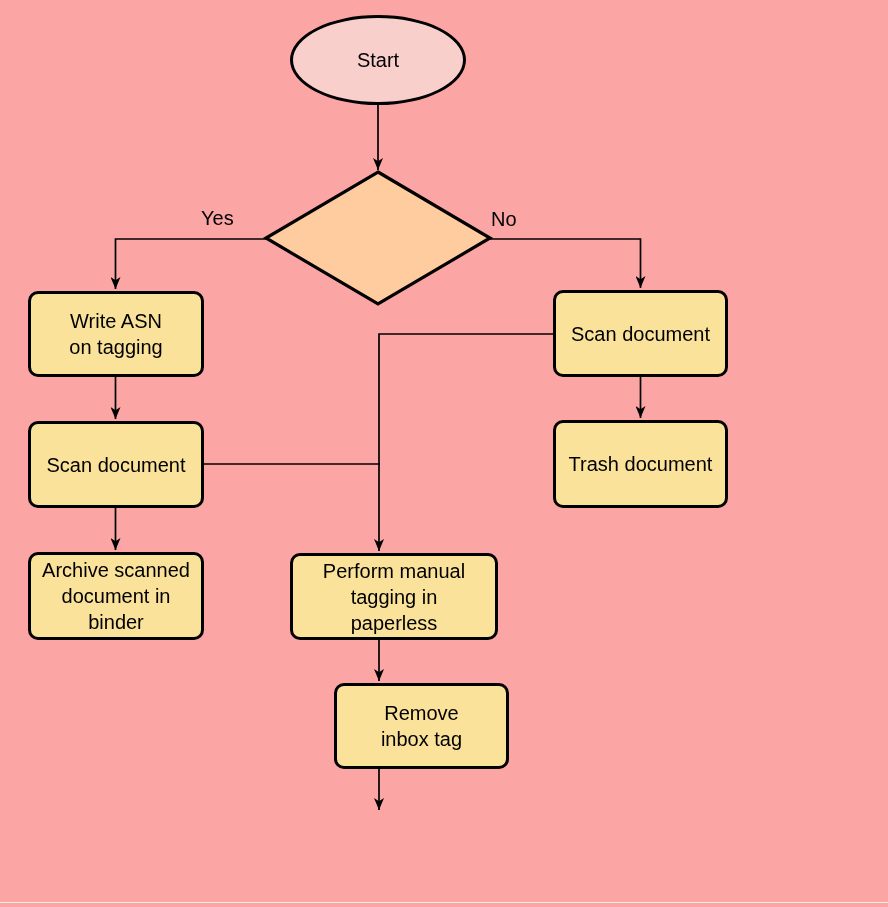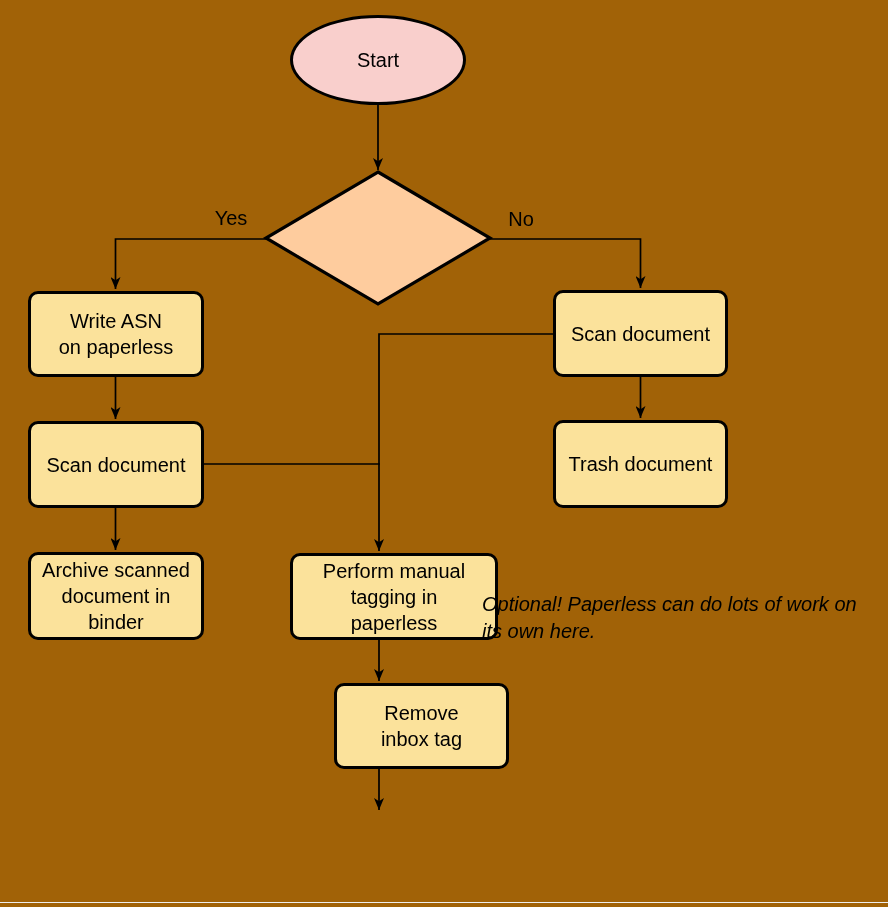--- a/index.html
+++ b/index.html
@@ -11,21 +11,21 @@
   * { box-sizing: border-box; }
   html, body {
     margin: 0;
     padding: 0;
     background: #ffffff;
   }
   .canvas {
     position: relative;
     width: 888px;
     height: 907px;
-    background: #a16207;
+    background: #fca5a5;
     font-family: "Liberation Sans", sans-serif;
     color: #000000;
     overflow: hidden;
   }
   svg.edge-layer {
     position: absolute;
     left: 0;
     top: 0;
     width: 888px;
     height: 907px;
@@ -68,21 +68,21 @@
     top: 212px;
     width: 200px;
     text-align: center;
     font-size: 20px;
     line-height: 26px;
     white-space: pre-line;
   }
   .edge-label {
     position: absolute;
     width: 60px;
-    text-align: center;
+    text-align: left;
     font-size: 20px;
     line-height: 24px;
   }
   .l-yes { left: 201px; top: 206px; }
   .l-no  { left: 491px; top: 207px; }
   .annotation {
     position: absolute;
     left: 482px;
     top: 591px;
     width: 404px;
@@ -128,21 +128,21 @@
   <div class="node terminal n-start">
     <span class="label">Start</span>
   </div>
 
 
   <div class="edge-label l-yes">Yes</div>
   <div class="edge-label l-no">No</div>
 
   <div class="node n-write">
     <span class="label">Write ASN
-on paperless</span>
+on tagging</span>
   </div>
 
   <div class="node n-scan-l">
     <span class="label">Scan document</span>
   </div>
 
   <div class="node n-archive">
     <span class="label">Archive scanned
 document in
 binder</span>
@@ -155,22 +155,20 @@
   <div class="node n-trash">
     <span class="label">Trash document</span>
   </div>
 
   <div class="node n-tag">
     <span class="label">Perform manual
 tagging in
 paperless</span>
   </div>
 
-  <div class="annotation">Optional! Paperless can do lots of work on
-its own here.</div>
 
   <div class="node n-remove">
     <span class="label">Remove
 inbox tag</span>
   </div>
 
 
   <div class="bottom-divider"></div>
 
 </div>

